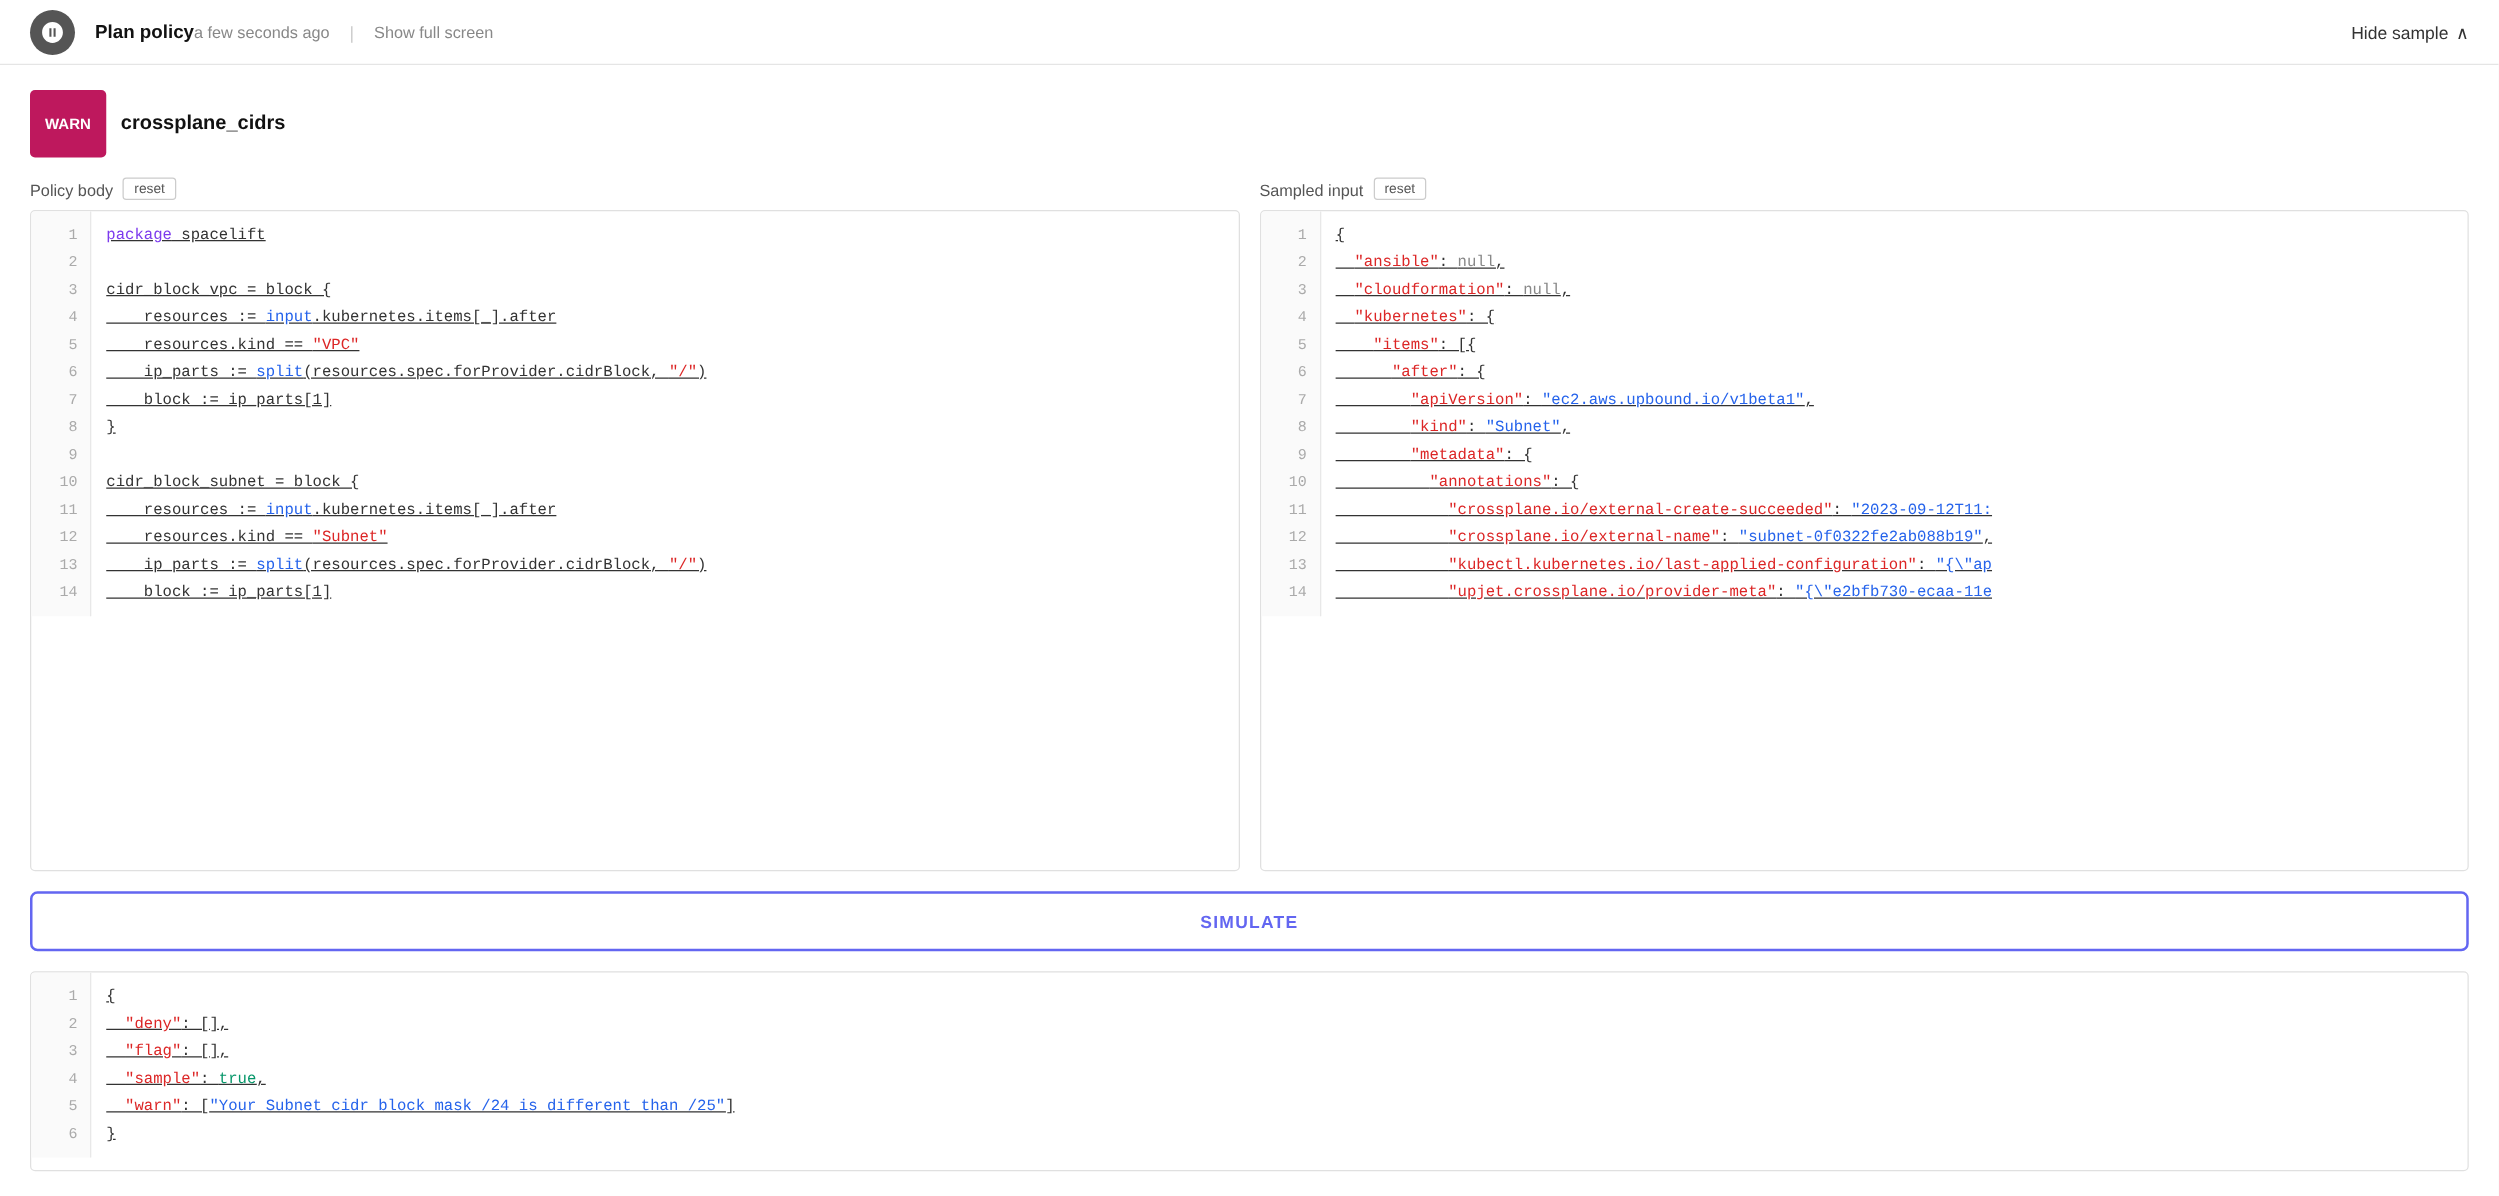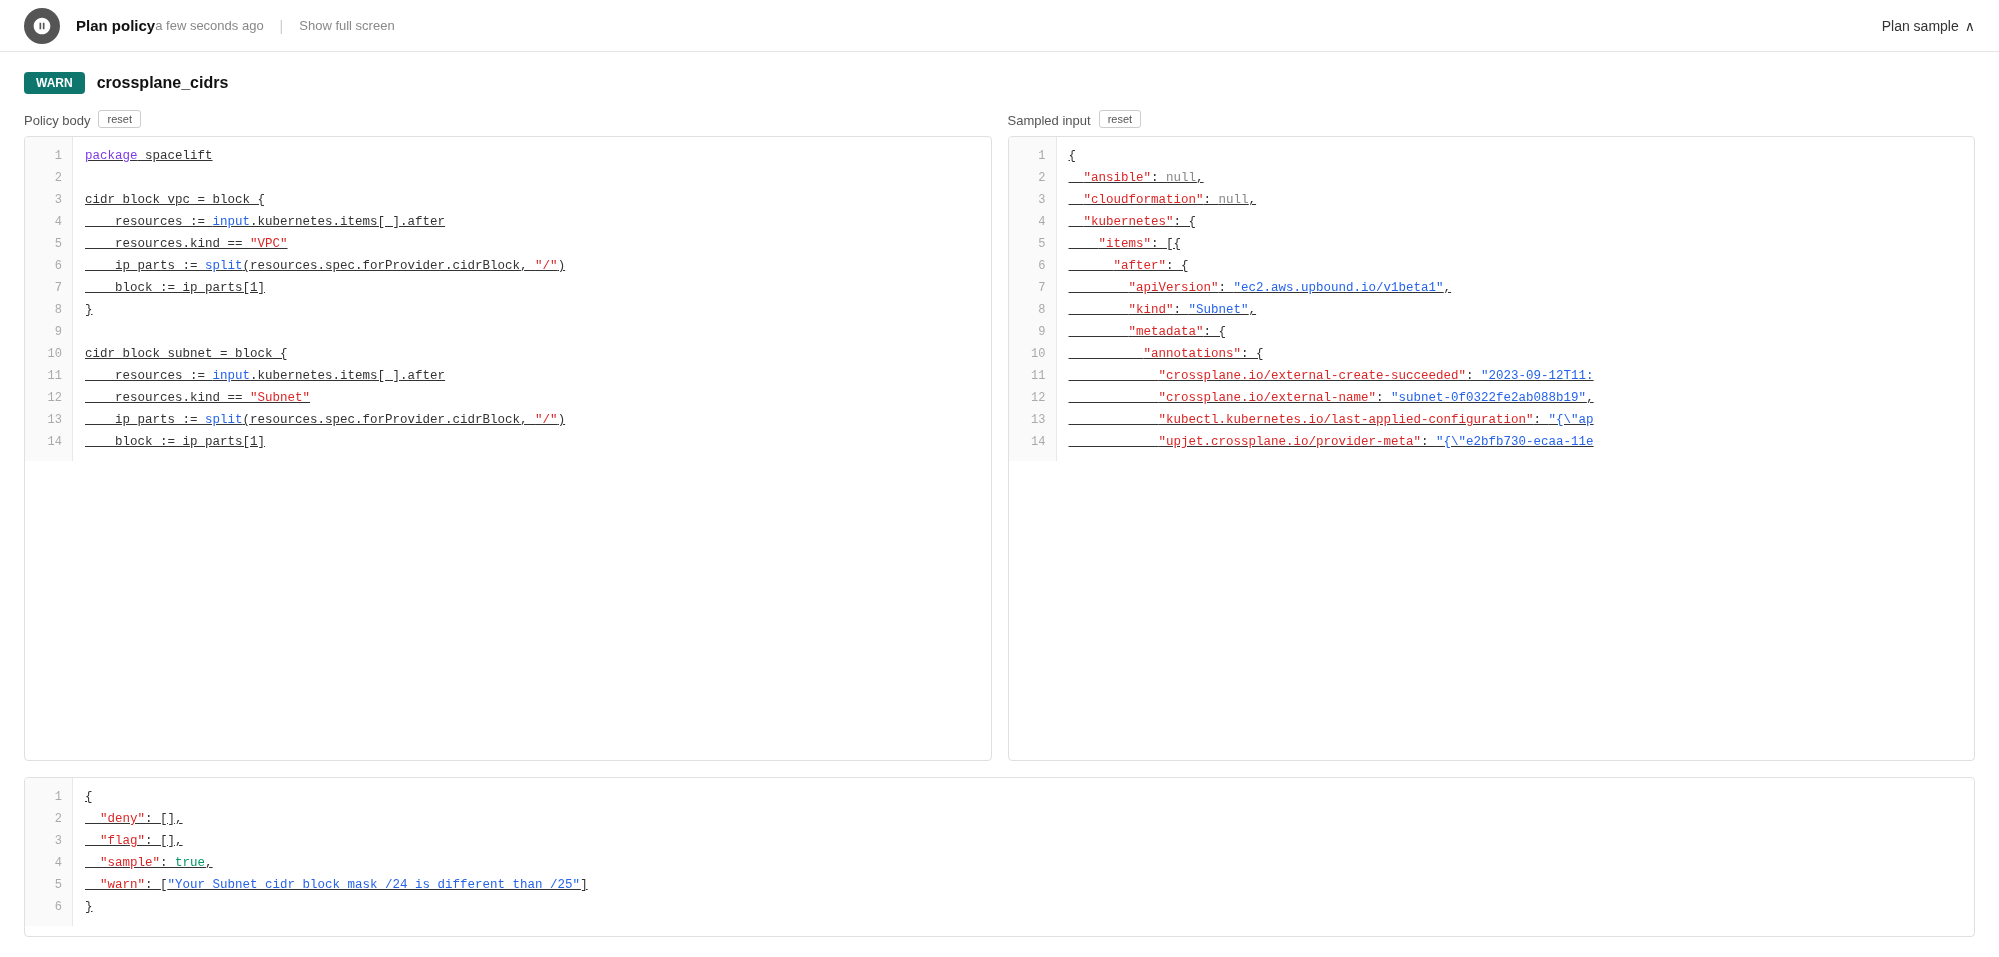--- a/index.html
+++ b/index.html
@@ -78,25 +78,25 @@
       flex-direction: column;
       gap: 16px;
     }
     
     .policy-header {
       display: flex;
       align-items: center;
       gap: 12px;
     }
     .warn-badge {
-      background: #0f766e;
+      background: #be185d;
       color: #fff;
       font-weight: 700;
       font-size: 12px;
-      padding: 4px 12px;
+      padding: 20px 12px;
       border-radius: 4px;
     }
     .policy-name {
       font-weight: 600;
       font-size: 16px;
       color: #111;
     }
     
     .editors-row {
       display: flex;
@@ -201,21 +201,21 @@
       <svg width="20" height="20" viewBox="0 0 24 24">
         <path d="M12 2C6.48 2 2 6.48 2 12s4.48 10 10 10 10-4.48 10-10S17.52 2 12 2zm-1 14H9V8h2v8zm4 0h-2V8h2v8z"></path>
       </svg>
     </div>
     <span class="header-title">Plan policy</span>
     <span class="header-timestamp">a few seconds ago</span>
     <span class="header-divider">|</span>
     <a class="header-show-fullscreen">Show full screen</a>
     <div class="header-right">
       <button class="hide-sample-btn">
-        <span>Plan sample</span>
+        <span>Hide sample</span>
         <span>∧</span>
       </button>
     </div>
   </div>
 
   <div class="content">
 
     <div class="policy-header">
       <span class="warn-badge">WARN</span>
       <span class="policy-name">crossplane_cidrs</span>
@@ -299,20 +299,21 @@
           <span class="key">"annotations"</span>: {
             <span class="key">"crossplane.io/external-create-succeeded"</span>: <span class="val-str">"2023-09-12T11:</span>
             <span class="key">"crossplane.io/external-name"</span>: <span class="val-str">"subnet-0f0322fe2ab088b19"</span>,
             <span class="key">"kubectl.kubernetes.io/last-applied-configuration"</span>: <span class="val-str">"{\"ap</span>
             <span class="key">"upjet.crossplane.io/provider-meta"</span>: <span class="val-str">"{\"e2bfb730-ecaa-11e</span></div>
           </div>
         </div>
       </div>
     </div>
 
+    <button class="simulate-btn">SIMULATE</button>
 
     <div class="result-panel" style="min-height: 160px;">
       <div class="code-lines">
         <div class="line-numbers">
           <span class="line-number">1</span>
           <span class="line-number">2</span>
           <span class="line-number">3</span>
           <span class="line-number">4</span>
           <span class="line-number">5</span>
           <span class="line-number">6</span>

